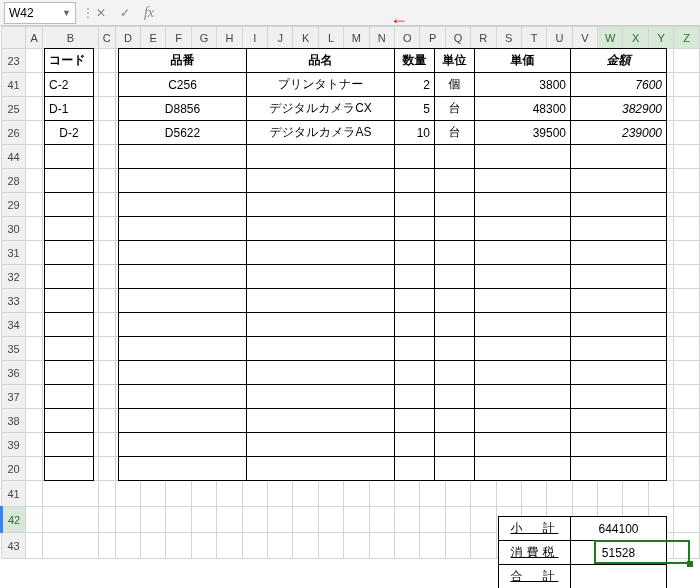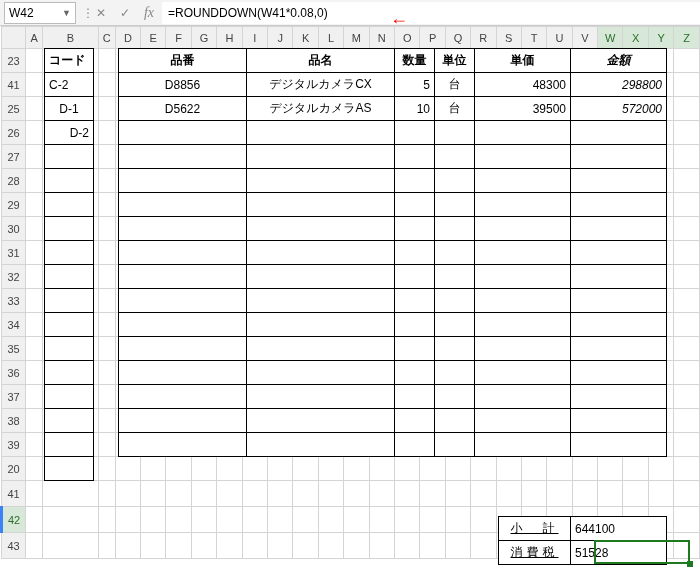--- a/index.html
+++ b/index.html
@@ -98,21 +98,21 @@
   .code-tbl td, .code-tbl th { width:50px; text-align:left; padding-left:4px;}
   .main-tbl { left:118px; top:22px; }
   .main-tbl .c-hin { width:128px; }
   .main-tbl .c-name { width:148px; }
   .main-tbl .c-qty { width:40px; }
   .main-tbl .c-unit { width:40px; }
   .main-tbl .c-price { width:96px; }
   .main-tbl .c-amt { width:96px;font-style:italic; }
   .totals-tbl { left:498px; top:490px; }
   .totals-tbl .lbl { width:72px; letter-spacing:4px;text-decoration:underline;}
-  .totals-tbl .val { width:96px; text-align:left;margin-left:8px;}
+  .totals-tbl .val { width:96px; text-align:center;margin-left:8px;}
   .sel-cell {
     position:absolute;
     border:2px solid #1f7a1f;
     background:transparent;
   }
   .sel-handle {
     position:absolute;
     width:6px; height:6px;
     background:#1f7a1f;
   }
@@ -123,23 +123,20 @@
 <div class="formula-bar">
   <div class="name-box">
     <span>W42</span>
     <span class="chev">▼</span>
   </div>
   <div class="sep">⋮</div>
   <div class="fx-group">
     <div class="fx-btn">✕</div>
     <div class="fx-btn">✓</div>
     <div class="fx-btn fx-label">fx</div>
-  </div>
-  <div class="formula-input">
-    <span>=ROUNDDOWN(W41*0.08,0)</span>
   </div>
 </div>
 <div class="arrow">←</div>
 
 <div class="grid-wrap">
   <table class="sheet" id="sheet">
       <tbody>
         <tr>
           <th class="corner"></th>
           <th class="colhdr" style="width:14px">A</th>
@@ -279,21 +276,21 @@
           <td class="content-td"></td>
           <td class="content-td"></td>
           <td class="content-td"></td>
           <td class="content-td"></td>
           <td class="content-td"></td>
           <td class="content-td"></td>
           <td class="content-td"></td>
           <td class="content-td"></td>
         </tr>
         <tr style="height:24px">
-          <th class="rowhdr">27</th>
+          <th class="rowhdr">44</th>
           <td class="content-td"></td>
           <td class="content-td"></td>
           <td class="content-td"></td>
           <td class="content-td"></td>
           <td class="content-td"></td>
           <td class="content-td"></td>
           <td class="content-td"></td>
           <td class="content-td"></td>
           <td class="content-td"></td>
           <td class="content-td"></td>
@@ -786,24 +783,24 @@
 
   <table class="tbl code-tbl" id="code-tbl">
       <tbody>
         <tr>
           <th>コード</th>
         </tr>
         <tr>
           <td style="text-align:left">C-2</td>
         </tr>
         <tr>
-          <td style="text-align:center">D-1</td>
-        </tr>
-        <tr>
-          <td style="text-align:right">D-2</td>
+          <td style="text-align:left">D-1</td>
+        </tr>
+        <tr>
+          <td style="text-align:center">D-2</td>
         </tr>
         <tr>
           <td>&nbsp;</td>
         </tr>
         <tr>
           <td>&nbsp;</td>
         </tr>
         <tr>
           <td>&nbsp;</td>
         </tr>
@@ -847,34 +844,42 @@
       <tbody>
         <tr>
     <th class="c-hin">品番</th>
     <th class="c-name">品名</th>
     <th class="c-qty">数量</th>
     <th class="c-unit">単位</th>
     <th class="c-price">単価</th>
     <th class="c-amt">金額</th>
   </tr>
         <tr>
+      <td class="c-hin">C256</td>
+      <td class="c-name">プリンタトナー</td>
+      <td class="c-qty num">2</td>
+      <td class="c-unit">個</td>
+      <td class="c-price num">3800</td>
+      <td class="c-amt num">7600</td>
+    </tr>
+        <tr>
       <td class="c-hin">D8856</td>
       <td class="c-name">デジタルカメラCX</td>
       <td class="c-qty num">5</td>
       <td class="c-unit">台</td>
       <td class="c-price num">48300</td>
-      <td class="c-amt num">298800</td>
+      <td class="c-amt num">382900</td>
     </tr>
         <tr>
       <td class="c-hin">D5622</td>
       <td class="c-name">デジタルカメラAS</td>
       <td class="c-qty num">10</td>
       <td class="c-unit">台</td>
       <td class="c-price num">39500</td>
-      <td class="c-amt num">572000</td>
+      <td class="c-amt num">239000</td>
     </tr>
         <tr>
       <td class="c-hin">&nbsp;</td>
       <td class="c-name"></td>
       <td class="c-qty"></td>
       <td class="c-unit"></td>
       <td class="c-price"></td>
       <td class="c-amt"></td>
     </tr>
         <tr>
@@ -986,19 +991,23 @@
 
   <table class="tbl totals-tbl" id="totals-tbl">
     <tbody>
         <tr>
           <td class="lbl">小　計</td>
         <td class="val">644100</td>
         </tr>
     <tr>
           <td class="lbl">消費税</td>
         <td class="val">51528</td>
+        </tr>
+    <tr>
+          <td class="lbl">合　計</td>
+        <td class="val"></td>
         </tr>
       </tbody>
     </table>
 
   <div class="sel-cell" style="left:594px; top:514px; width:96px; height:24px;"></div>
   <div class="sel-handle" style="left:687px; top:535px;"></div>
 </div>
 
 </body></html>

